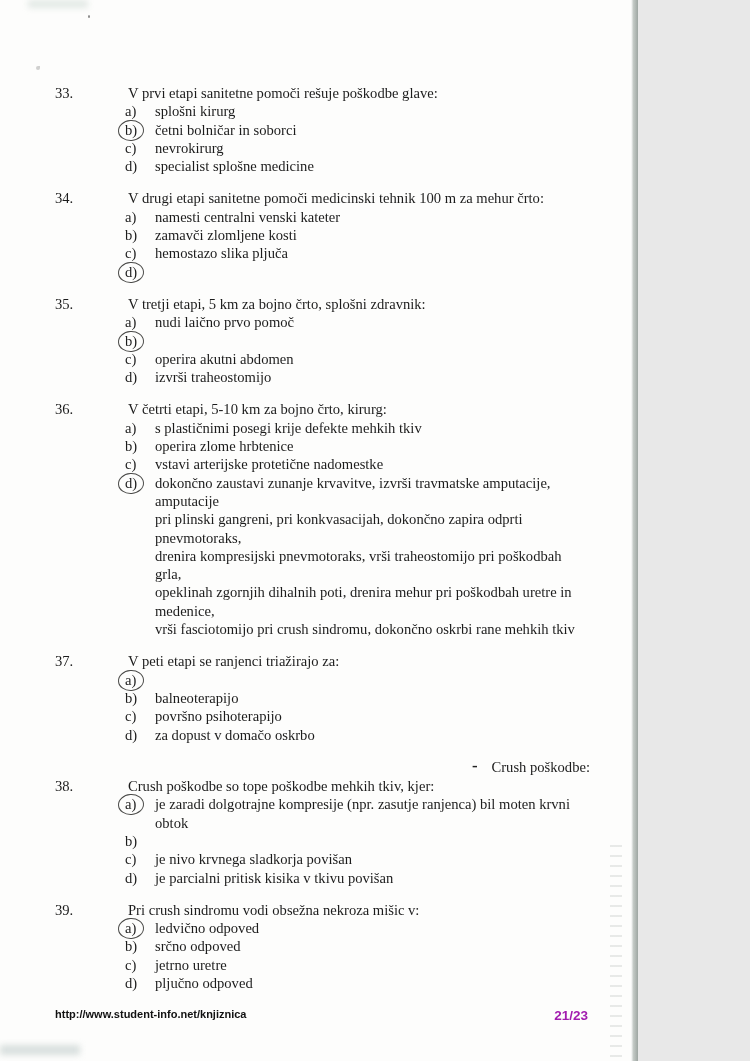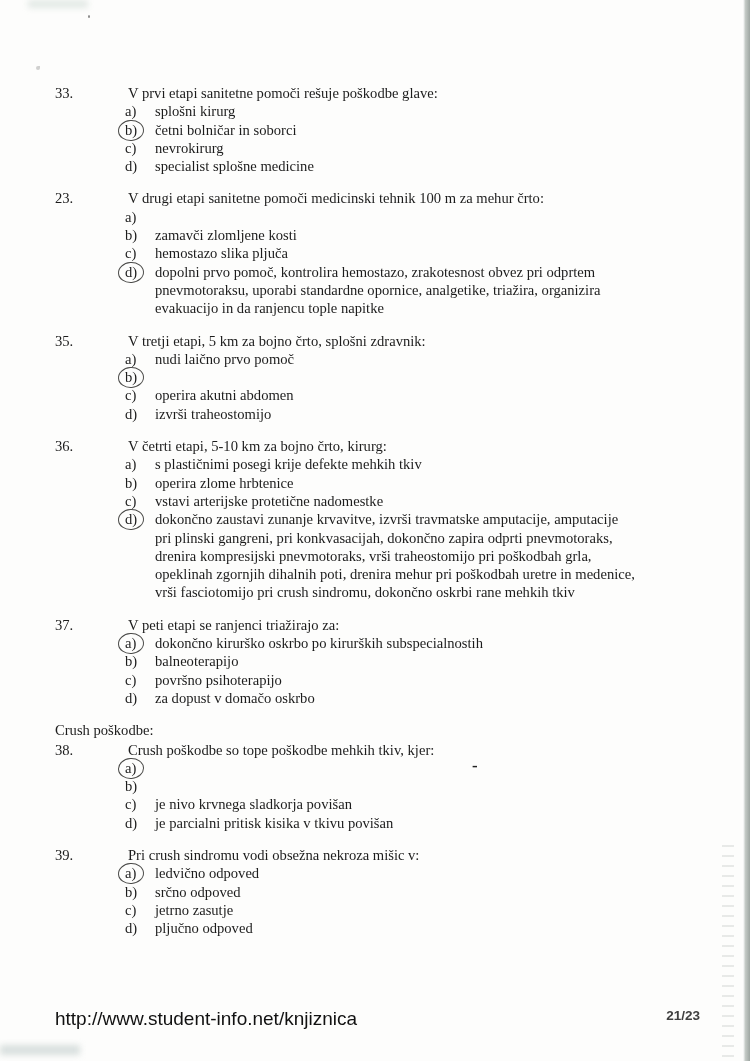--- a/index.html
+++ b/index.html
@@ -2,21 +2,21 @@
 <html><head>
 <meta charset="utf-8">
 <style>
   html, body {
     margin: 0;
     padding: 0;
     background: #e8e8e8;
   }
   .page {
     position: relative;
-    width: 750px;
+    width: 638px;
     height: 1061px;
     background: #fdfdfc;
     overflow: hidden;
     font-family: "Liberation Serif", "DejaVu Serif", serif;
     color: #1c1c1c;
   }
   .content {
     position: absolute;
     left: 55px;
     top: 84px;
@@ -40,39 +40,39 @@
     position: absolute;
     left: -7px;
     top: -1px;
     width: 24px;
     height: 19px;
     border: 1.4px solid #4a4a48;
     border-radius: 50%;
     transform: rotate(-4deg);
   }
   .opt-text { white-space: pre-wrap; }
-  .section-header { margin: 13px 0 1px 0; }
+  .section-header { margin: 13px 0 1px 0; text-align: right; }
 
   .footer-url {
     position: absolute;
     left: 55px;
     top: 1008px;
     font-family: "Liberation Sans", sans-serif;
-    font-weight: normal;
-    font-size: 19px;
+    font-weight: bold;
+    font-size: 11px;
     color: #111;
   }
   .footer-page {
     position: absolute;
     right: 50px;
     top: 1008px;
     font-family: "Liberation Sans", sans-serif;
     font-weight: bold;
     font-size: 13.5px;
-    color: #404040;
+    color: #a21caf;
   }
 
   
   .edge-right {
     position: absolute;
     right: 0; top: 0; bottom: 0;
     width: 7px;
     background: linear-gradient(to right, #ffffff 0%, #c3c9c5 35%, #9ea6a2 100%);
   }
   .binder-marks {
@@ -154,43 +154,41 @@
 
   <div class="option">
     <span class="opt-letter">d)</span>
     <span class="opt-text">specialist splošne medicine</span>
   </div>
 </div>
   </div>
 
   <div class="question">
     <div class="q-title">
-      <span class="q-num">23.</span>
+      <span class="q-num">34.</span>
       <span class="q-text">V drugi etapi sanitetne pomoči medicinski tehnik 100 m za mehur črto:</span>
     </div>
     <div class="options">
   <div class="option">
     <span class="opt-letter">a)</span>
+    <span class="opt-text">namesti centralni venski kateter</span>
   </div>
 
   <div class="option">
     <span class="opt-letter">b)</span>
     <span class="opt-text">zamavči zlomljene kosti</span>
   </div>
 
   <div class="option">
     <span class="opt-letter">c)</span>
     <span class="opt-text">hemostazo slika pljuča</span>
   </div>
 
   <div class="option">
     <span class="opt-letter circled">d)</span>
-    <span class="opt-text">dopolni prvo pomoč, kontrolira hemostazo, zrakotesnost obvez pri odprtem
-pnevmotoraksu, uporabi standardne opornice, analgetike, triažira, organizira
-evakuacijo in da ranjencu tople napitke</span>
   </div>
 </div>
   </div>
 
   <div class="question">
     <div class="q-title">
       <span class="q-num">35.</span>
       <span class="q-text">V tretji etapi, 5 km za bojno črto, splošni zdravnik:</span>
     </div>
     <div class="options">
@@ -248,21 +246,20 @@
   </div>
 
   <div class="question">
     <div class="q-title">
       <span class="q-num">37.</span>
       <span class="q-text">V peti etapi se ranjenci triažirajo za:</span>
     </div>
     <div class="options">
   <div class="option">
     <span class="opt-letter circled">a)</span>
-    <span class="opt-text">dokončno kirurško oskrbo po kirurških subspecialnostih</span>
   </div>
 
   <div class="option">
     <span class="opt-letter">b)</span>
     <span class="opt-text">balneoterapijo</span>
   </div>
 
   <div class="option">
     <span class="opt-letter">c)</span>
     <span class="opt-text">površno psihoterapijo</span>
@@ -278,20 +275,21 @@
   <div class="section-header">Crush poškodbe:</div>
 
   <div class="question">
     <div class="q-title">
       <span class="q-num">38.</span>
       <span class="q-text">Crush poškodbe so tope poškodbe mehkih tkiv, kjer:</span>
     </div>
     <div class="options">
   <div class="option">
     <span class="opt-letter circled">a)</span>
+    <span class="opt-text">je zaradi dolgotrajne kompresije (npr. zasutje ranjenca) bil moten krvni obtok</span>
   </div>
 
   <div class="option">
     <span class="opt-letter">b)</span>
   </div>
 
   <div class="option">
     <span class="opt-letter">c)</span>
     <span class="opt-text">je nivo krvnega sladkorja povišan</span>
   </div>
@@ -314,21 +312,21 @@
     <span class="opt-text">ledvično odpoved</span>
   </div>
 
   <div class="option">
     <span class="opt-letter">b)</span>
     <span class="opt-text">srčno odpoved</span>
   </div>
 
   <div class="option">
     <span class="opt-letter">c)</span>
-    <span class="opt-text">jetrno zasutje</span>
+    <span class="opt-text">jetrno uretre</span>
   </div>
 
   <div class="option">
     <span class="opt-letter">d)</span>
     <span class="opt-text">pljučno odpoved</span>
   </div>
 </div>
   </div>
 </div>
 

